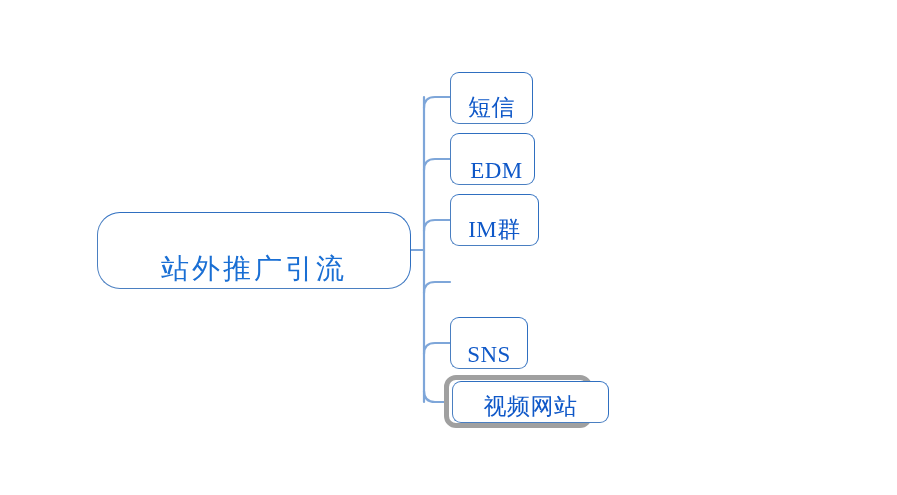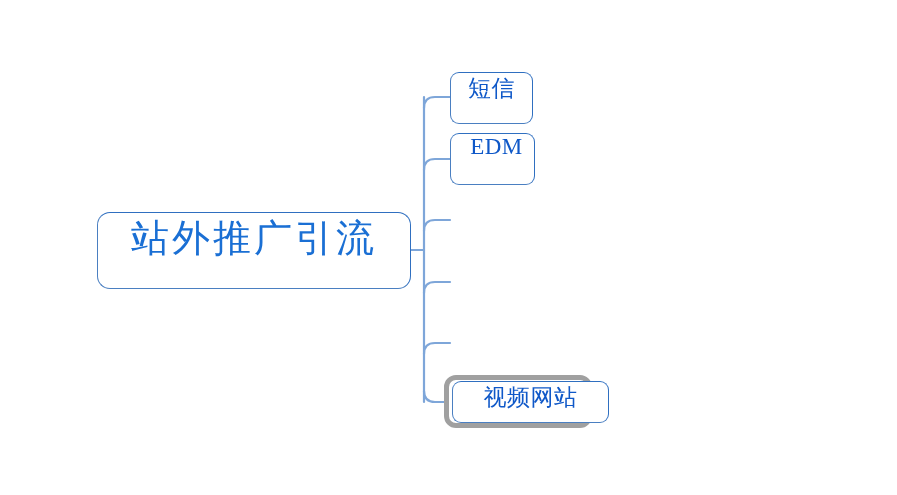--- a/index.html
+++ b/index.html
@@ -29,35 +29,35 @@
   
   .node {
     position: absolute;
     box-sizing: border-box;
     background: #ffffff;
     border: 1.6px solid #4a7fc1;
     border-top-color: #2f6fc0;
     border-right-color: #2f6fc0;
     border-radius: 9px;
     display: flex;
-    align-items: flex-start;
+    align-items: flex-end;
     justify-content: center;
     color: #0f58c8;
     white-space: nowrap;
     letter-spacing: 0.5px;
   }
 
   
   .node.root {
     left: 97px;
     top: 212px;
     width: 314px;
     height: 77px;
-    border-radius: 13px;
-    font-size: 38px;
+    border-radius: 23px;
+    font-size: 28px;
     letter-spacing: 3px;
     color: #1a6fd4;
   }
 
   
   .node.child {
     height: 52px;
     font-size: 23px;
     border-radius: 9px;
   }
@@ -99,20 +99,26 @@
   </div>
 
   <div class="node child" style="left: 450px; top: 72px; width: 83px; height: 52px;">
     <span>短信</span>
   </div>
 
   <div class="node child" style="left: 450px; top: 133px; width: 85px; height: 52px; padding-left: 8px;">
     <span>EDM</span>
   </div>
 
+  <div class="node child" style="left: 450px; top: 194px; width: 89px; height: 52px;">
+    <span>IM群</span>
+  </div>
 
 
+  <div class="node child" style="left: 450px; top: 317px; width: 78px; height: 52px;">
+    <span>SNS</span>
+  </div>
 
   <div class="node child" style="left: 452px; top: 381px; width: 157px; height: 42px;">
     <span>视频网站</span>
   </div>
 
 </div>
 
 </body></html>

